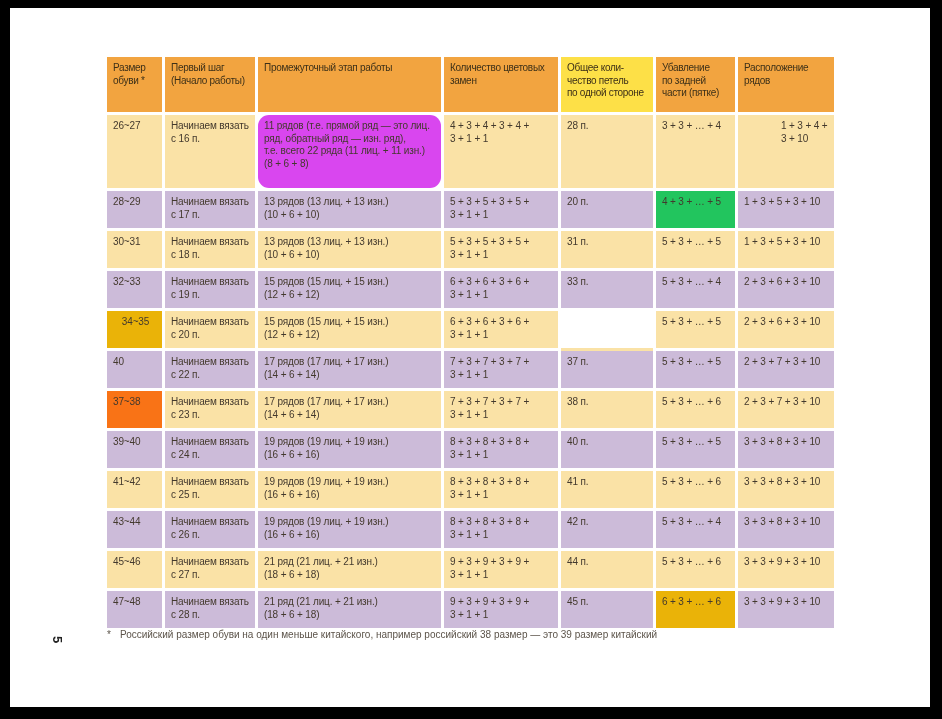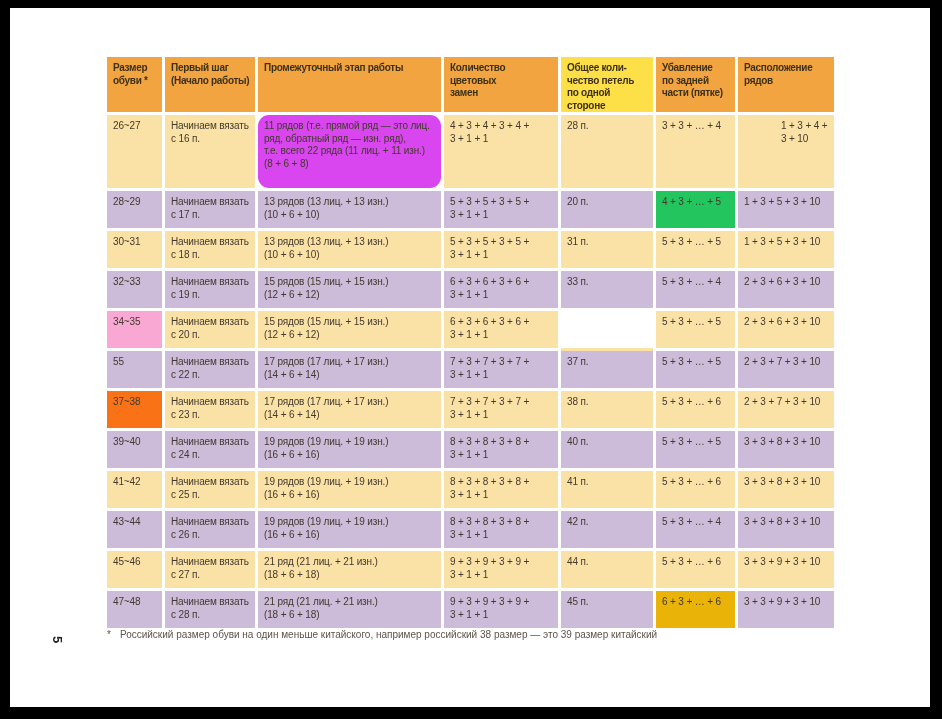--- a/index.html
+++ b/index.html
@@ -35,21 +35,21 @@
     gap: 3px;
     background: #ffffff;
   }
   .cell {
     padding: 5px 4px 3px 6px;
     white-space: pre-line;
     overflow: visible;
     box-sizing: border-box;
   }
   .th {
-    font-weight: bold;
+    font-weight: normal;
     font-size: 10px;
     line-height: 12.5px;
     letter-spacing: -0.3px;
   }
   .td {
     font-size: 10px;
     line-height: 12.5px;
     letter-spacing: -0.15px;
   }
   .footnote {
@@ -131,31 +131,31 @@
         <div class="cell td" style="background: rgb(204, 187, 217); color: rgb(67, 57, 45);">32~33</div>
         <div class="cell td" style="background: rgb(204, 187, 217); color: rgb(67, 57, 45);">Начинаем вязать
 с 19 п.</div>
         <div class="cell td" style="background: rgb(204, 187, 217); color: rgb(67, 57, 45);">15 рядов (15 лиц. + 15 изн.)
 (12 + 6 + 12)</div>
         <div class="cell td" style="background: rgb(204, 187, 217); color: rgb(67, 57, 45);">6 + 3 + 6 + 3 + 6 +
 3 + 1 + 1</div>
         <div class="cell td" style="background: rgb(204, 187, 217); color: rgb(67, 57, 45);">33 п.</div>
         <div class="cell td" style="background: rgb(204, 187, 217); color: rgb(67, 57, 45);">5 + 3 + … + 4</div>
         <div class="cell td" style="background: rgb(204, 187, 217); color: rgb(67, 57, 45);">2 + 3 + 6 + 3 + 10</div>
-        <div class="cell td" style="background: #f9a8d4; color: rgb(67, 57, 45);">34~35</div>
+        <div class="cell td" style="background: #eab308; color: rgb(67, 57, 45); text-align: center;">34~35</div>
         <div class="cell td" style="background: rgb(250, 226, 166); color: rgb(67, 57, 45);">Начинаем вязать
 с 20 п.</div>
         <div class="cell td" style="background: rgb(250, 226, 166); color: rgb(67, 57, 45);">15 рядов (15 лиц. + 15 изн.)
 (12 + 6 + 12)</div>
         <div class="cell td" style="background: rgb(250, 226, 166); color: rgb(67, 57, 45);">6 + 3 + 6 + 3 + 6 +
 3 + 1 + 1</div>
         <div class="cell td" style="background: rgb(250, 226, 166); color: rgb(67, 57, 45); margin-top: 37px;">34 п.</div>
         <div class="cell td" style="background: rgb(250, 226, 166); color: rgb(67, 57, 45);">5 + 3 + … + 5</div>
         <div class="cell td" style="background: rgb(250, 226, 166); color: rgb(67, 57, 45);">2 + 3 + 6 + 3 + 10</div>
-        <div class="cell td" style="background: rgb(204, 187, 217); color: rgb(67, 57, 45);">55</div>
+        <div class="cell td" style="background: rgb(204, 187, 217); color: rgb(67, 57, 45);">40</div>
         <div class="cell td" style="background: rgb(204, 187, 217); color: rgb(67, 57, 45);">Начинаем вязать
 с 22 п.</div>
         <div class="cell td" style="background: rgb(204, 187, 217); color: rgb(67, 57, 45);">17 рядов (17 лиц. + 17 изн.)
 (14 + 6 + 14)</div>
         <div class="cell td" style="background: rgb(204, 187, 217); color: rgb(67, 57, 45);">7 + 3 + 7 + 3 + 7 +
 3 + 1 + 1</div>
         <div class="cell td" style="background: rgb(204, 187, 217); color: rgb(67, 57, 45);">37 п.</div>
         <div class="cell td" style="background: rgb(204, 187, 217); color: rgb(67, 57, 45);">5 + 3 + … + 5</div>
         <div class="cell td" style="background: rgb(204, 187, 217); color: rgb(67, 57, 45);">2 + 3 + 7 + 3 + 10</div>
         <div class="cell td" style="background: #f97316; color: rgb(67, 57, 45);">37~38</div>

